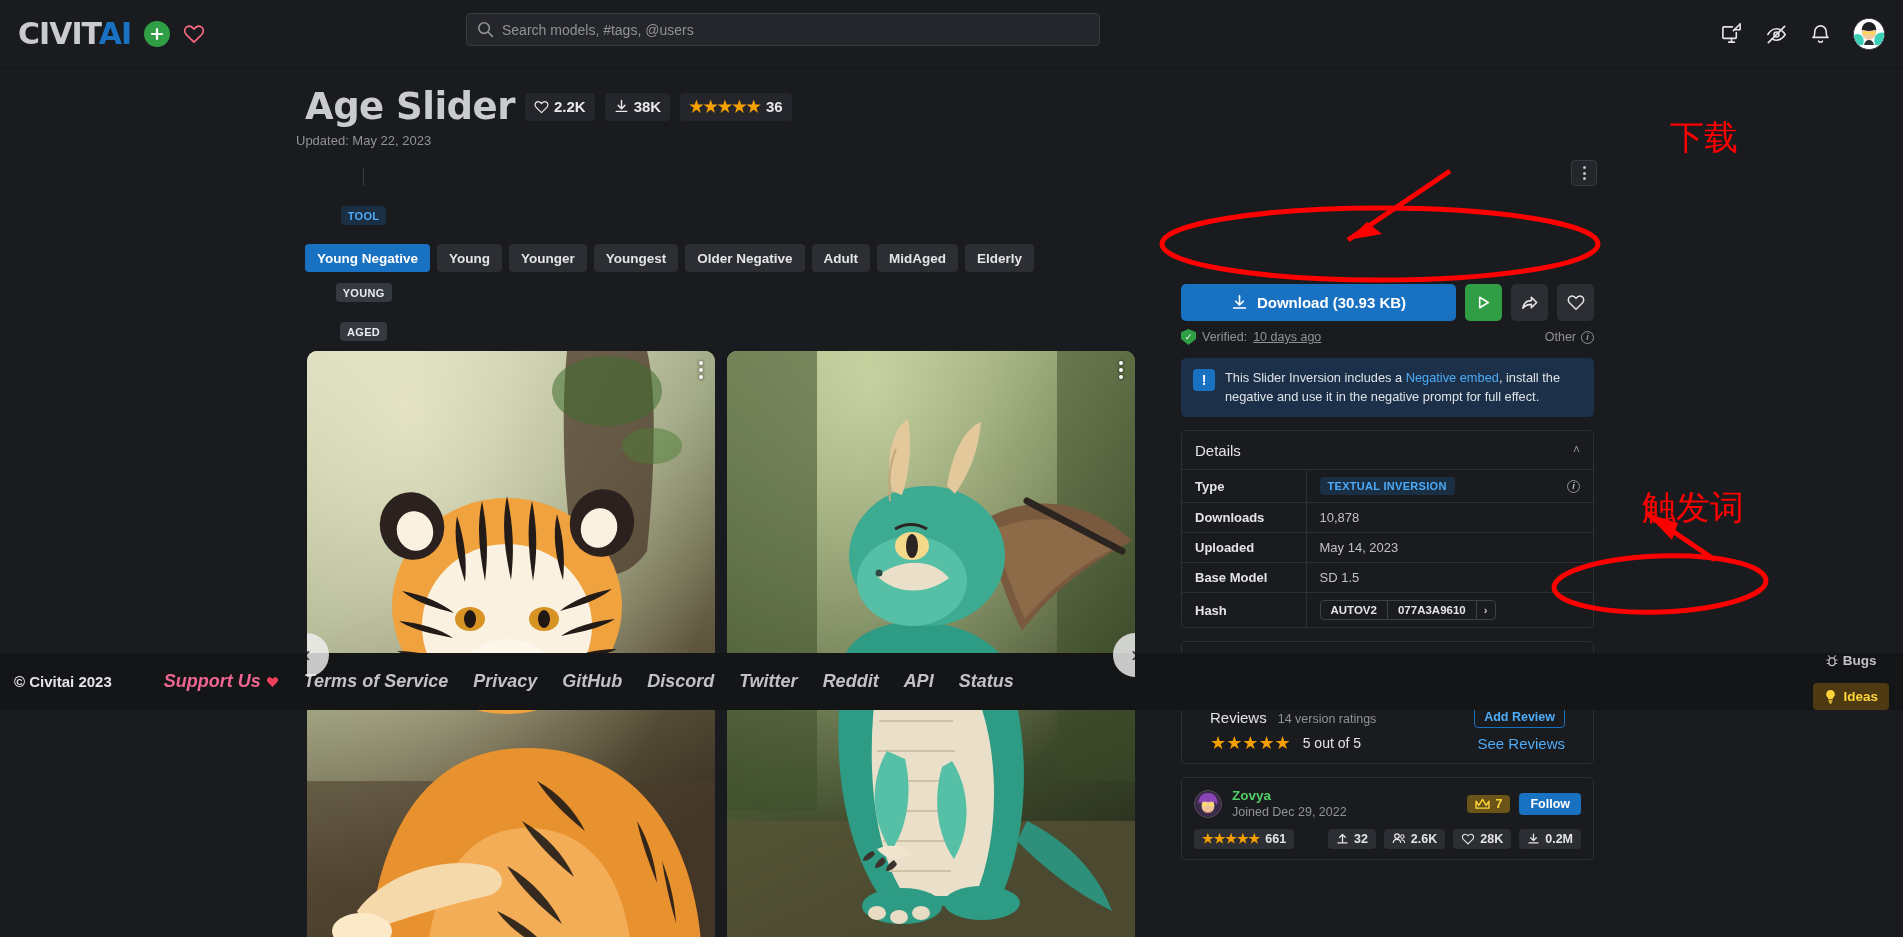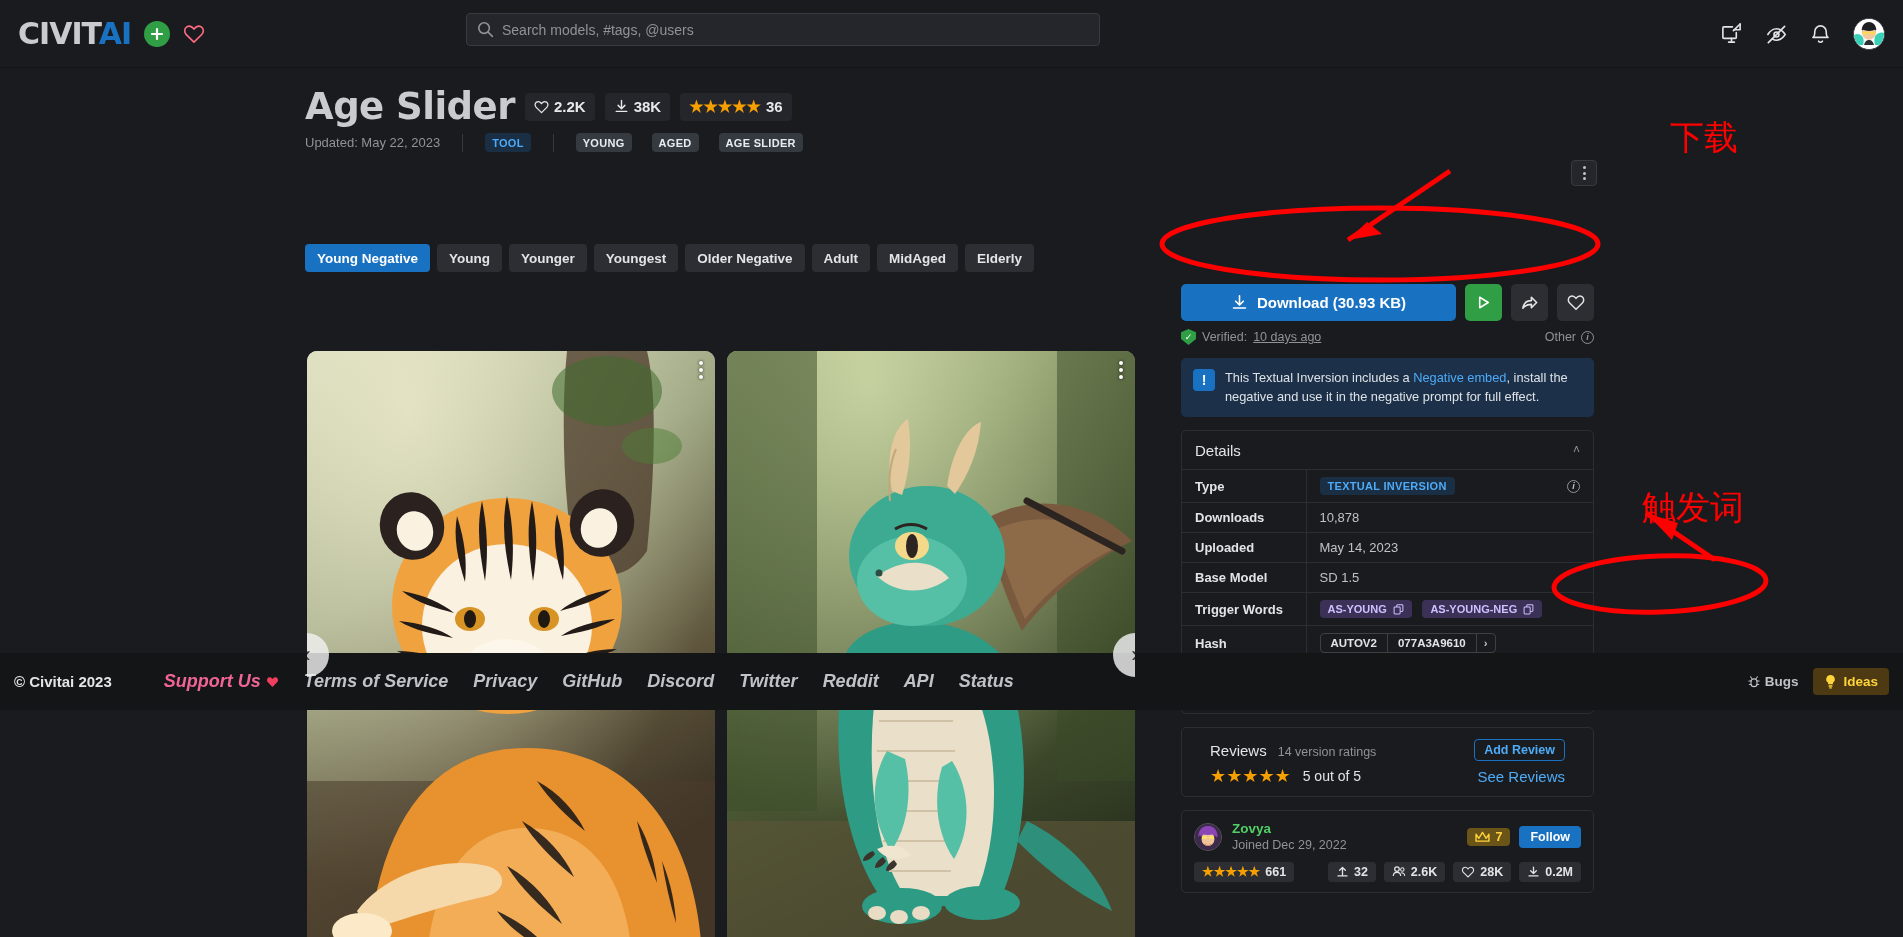--- a/index.html
+++ b/index.html
@@ -67,21 +67,21 @@
     font-size: 37px; font-weight: 800; color: #c9cbce; line-height: 1;
     font-family: "DejaVu Sans", sans-serif; letter-spacing: -0.5px;
   }
   .stat-pill {
     background: #25262b; border-radius: 4px; height: 28px;
     display: flex; align-items: center; gap: 5px; padding: 0 9px;
     font-size: 15px; font-weight: 700; color: #e7e8ea;
   }
   .stars { display: flex; gap: 1px; color: #f59f00; font-size: 16px; line-height: 1; }
 
-  .meta-row { position: absolute; left: 305px; top: 65px; display: flex; align-items: center; gap: 20px; }
+  .meta-row { position: absolute; left: 296px; top: 65px; display: flex; align-items: center; gap: 20px; flex-direction: column; }
   .updated { font-size: 13px; color: #909296; }
   .vdiv { width: 1px; height: 18px; background: #373A40; margin: 0 2px; }
   .tag {
     background: #343a40; border-radius: 4px; height: 19px;
     display: flex; align-items: center; padding: 0 7px;
     font-size: 11px; font-weight: 700; color: #e9ecef; letter-spacing: .3px;
   }
   .tag.blue { background: #1a2e44; color: #4dabf7; }
 
   .versions { position: absolute; left: 305px; top: 176px; display: flex; gap: 7px; }
@@ -234,21 +234,21 @@
 
   
   .footer {
     position: absolute; bottom: 0; left: 0; width: 1903px; height: 57px;
     background: #141517; display: flex; align-items: center;
   }
   .f-copy { margin-left: 14px; font-size: 15px; font-weight: 700; color: #e3e4e6; }
   .f-links { display: flex; align-items: center; gap: 25px; margin-left: 52px; }
   .f-link { font-size: 18px; color: #c1c2c5; font-weight: 600; cursor: pointer; font-style: italic; }
   .f-support { color: #f06595; display: flex; align-items: center; gap: 5px; }
-  .f-right { position: absolute; right: 14px; display: flex; align-items: center; gap: 15px; }
+  .f-right { position: absolute; right: 14px; display: flex; align-items: center; gap: 15px; flex-direction: column; }
   .bugs { font-size: 13.5px; color: #c1c2c5; font-weight: 700; display: flex; align-items: center; gap: 5px; cursor: pointer; }
   .ideas {
     background: #4d3a12; color: #ffd43b; border-radius: 4px; padding: 6px 11px;
     font-size: 13.5px; font-weight: 700; display: flex; align-items: center; gap: 6px; cursor: pointer;
   }
 
   
   .anno { position: absolute; inset: 0; pointer-events: none; z-index: 50; }
   .anno-text {
     position: absolute; color: #ff0000; font-size: 34px; font-weight: 500;
@@ -564,21 +564,21 @@
           <span class="verified-underline">10 days ago</span>
         </div>
         <div class="other-right">
           <span>Other</span>
           <span class="info-circle">i</span>
         </div>
       </div>
 
       <div class="alert">
         <div class="alert-ico">!</div>
-        <div class="alert-txt"><span>This Textual Inversion includes a </span><a href="#">Negative embed</a><span>, install the negative and use it in the negative prompt for full effect.</span></div>
+        <div class="alert-txt"><span>This Slider Inversion includes a </span><a href="#">Negative embed</a><span>, install the negative and use it in the negative prompt for full effect.</span></div>
       </div>
 
       <div class="card">
         <div class="card-head">
           <span>Details</span>
           <span class="chev">˄</span>
         </div>
         <table class="details">
           <tbody>
               <tr>
@@ -594,39 +594,20 @@
             <td class="k">Downloads</td>
             <td class="v">10,878</td>
           </tr>
           <tr>
             <td class="k">Uploaded</td>
             <td class="v">May 14, 2023</td>
           </tr>
           <tr>
             <td class="k">Base Model</td>
             <td class="v">SD 1.5</td>
-          </tr>
-          <tr>
-            <td class="k">Trigger Words</td>
-            <td class="v">
-              <span class="trigger-chip">
-                <span>AS-YOUNG</span>
-                <svg width="11" height="11" viewBox="0 0 12 12">
-                      <rect x="1.2" y="3.2" width="6.6" height="7.6" fill="none" stroke="#d0bfff" stroke-width="1.1" rx="1"></rect>
-                      <path d="M4 3.2V1.8a1 1 0 0 1 1-1h4.8a1 1 0 0 1 1 1v5.4a1 1 0 0 1-1 1H8" fill="none" stroke="#d0bfff" stroke-width="1.1"></path>
-                    </svg>
-              </span>
-              <span class="trigger-chip">
-                <span>AS-YOUNG-NEG</span>
-                <svg width="11" height="11" viewBox="0 0 12 12">
-                      <rect x="1.2" y="3.2" width="6.6" height="7.6" fill="none" stroke="#d0bfff" stroke-width="1.1" rx="1"></rect>
-                      <path d="M4 3.2V1.8a1 1 0 0 1 1-1h4.8a1 1 0 0 1 1 1v5.4a1 1 0 0 1-1 1H8" fill="none" stroke="#d0bfff" stroke-width="1.1"></path>
-                    </svg>
-              </span>
-            </td>
           </tr>
           <tr>
             <td class="k">Hash</td>
             <td class="v">
               <span class="hash-group">
                 <span>AUTOV2</span>
                 <span>077A3A9610</span>
                 <span>›</span>
               </span>
             </td>

